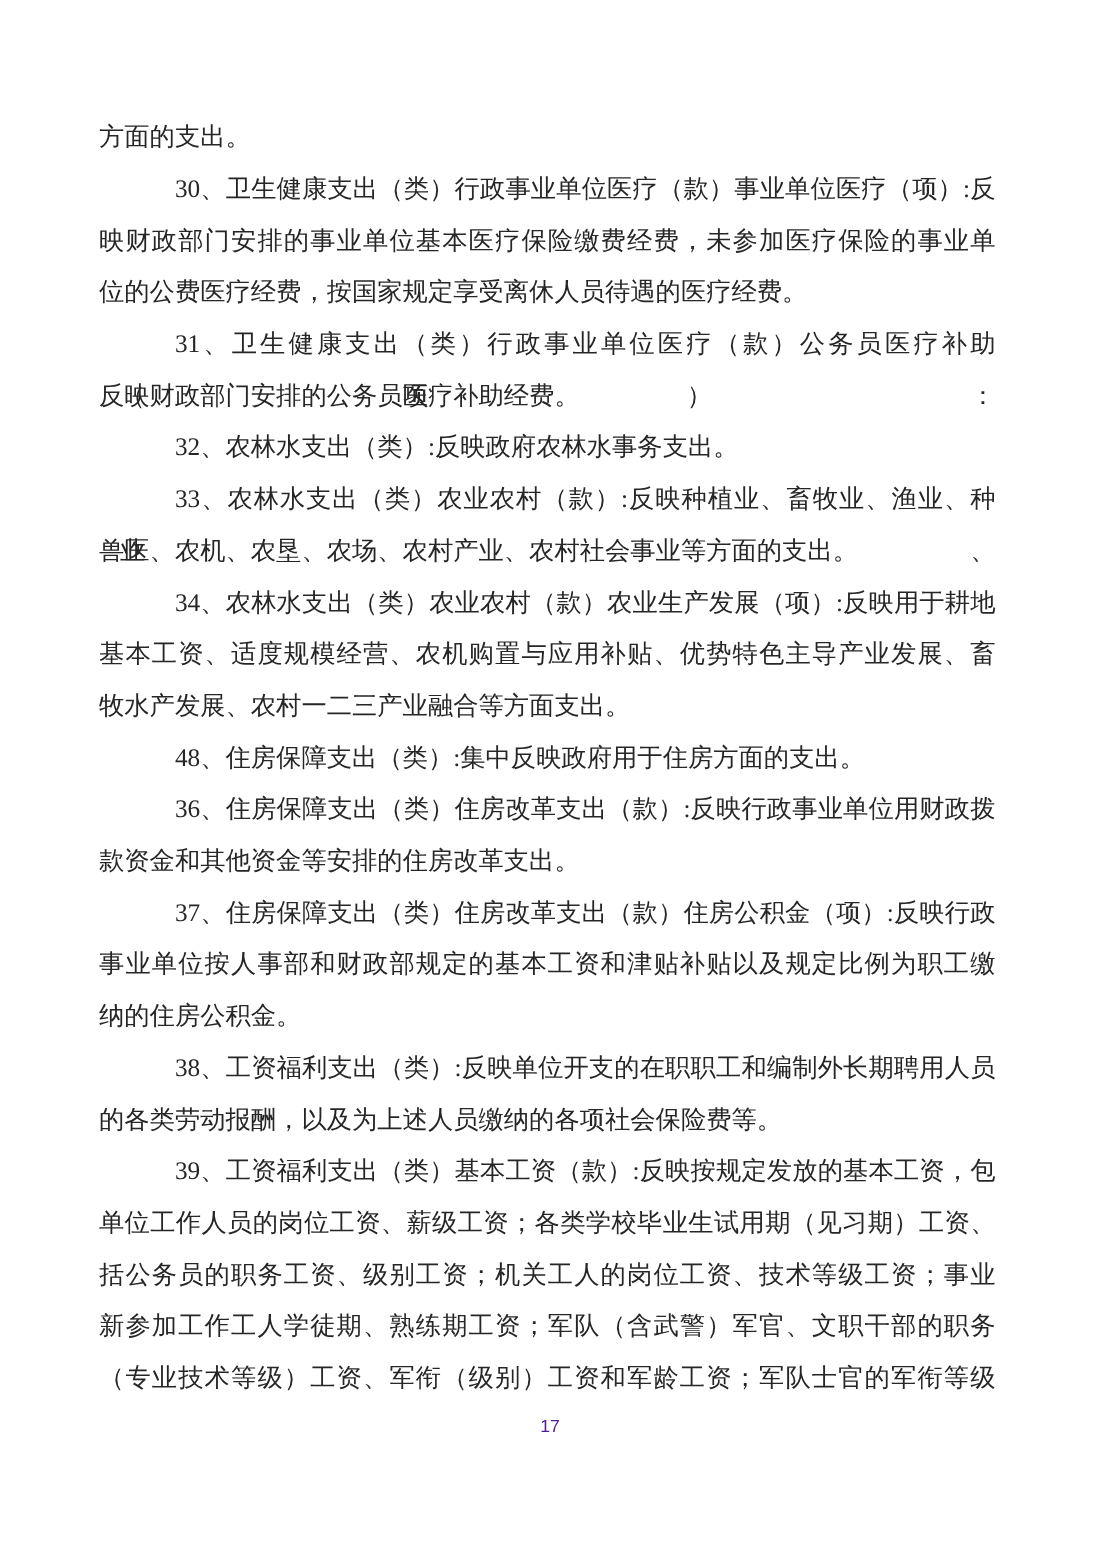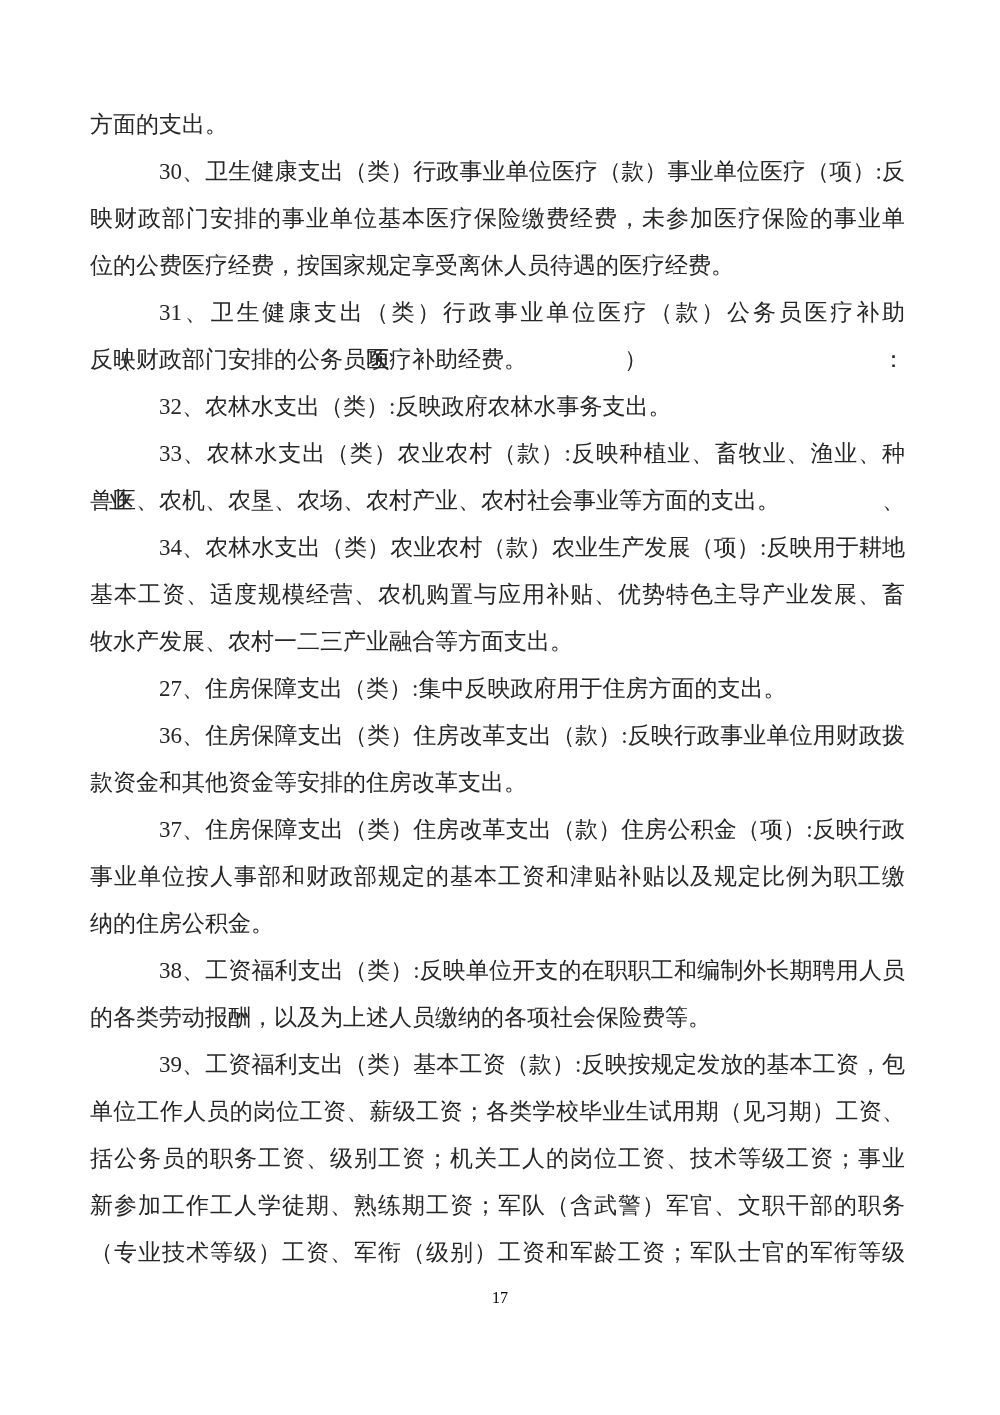--- a/index.html
+++ b/index.html
@@ -45,42 +45,42 @@
   .footer {
     position: absolute;
     left: 0;
     top: 1288px;
     width: 1000px;
     text-align: center;
   }
   .page-number {
     font-size: 16px;
     line-height: 20px;
-    color: #000000;
-    font-family: Liberation Serif, serif;
+    color: #4c1d95;
+    font-family: Liberation Sans, sans-serif;
   }
 </style>
 </head>
 <body>
 
 <div class="page">
   <div class="content">
     <div class="line">方面的支出。</div>
     <div class="line indent just">30、卫生健康支出（类）行政事业单位医疗（款）事业单位医疗（项）:反</div>
     <div class="line just">映财政部门安排的事业单位基本医疗保险缴费经费，未参加医疗保险的事业单</div>
     <div class="line">位的公费医疗经费，按国家规定享受离休人员待遇的医疗经费。</div>
     <div class="line indent just">31、卫生健康支出（类）行政事业单位医疗（款）公务员医疗补助（项）：</div>
     <div class="line">反映财政部门安排的公务员医疗补助经费。</div>
     <div class="line indent">32、农林水支出（类）:反映政府农林水事务支出。</div>
     <div class="line indent just">33、农林水支出（类）农业农村（款）:反映种植业、畜牧业、渔业、种业、</div>
     <div class="line">兽医、农机、农垦、农场、农村产业、农村社会事业等方面的支出。</div>
     <div class="line indent just">34、农林水支出（类）农业农村（款）农业生产发展（项）:反映用于耕地</div>
     <div class="line just">基本工资、适度规模经营、农机购置与应用补贴、优势特色主导产业发展、畜</div>
     <div class="line">牧水产发展、农村一二三产业融合等方面支出。</div>
-    <div class="line indent">27、住房保障支出（类）:集中反映政府用于住房方面的支出。</div>
+    <div class="line indent">48、住房保障支出（类）:集中反映政府用于住房方面的支出。</div>
     <div class="line indent just">36、住房保障支出（类）住房改革支出（款）:反映行政事业单位用财政拨</div>
     <div class="line">款资金和其他资金等安排的住房改革支出。</div>
     <div class="line indent just">37、住房保障支出（类）住房改革支出（款）住房公积金（项）:反映行政</div>
     <div class="line just">事业单位按人事部和财政部规定的基本工资和津贴补贴以及规定比例为职工缴</div>
     <div class="line">纳的住房公积金。</div>
     <div class="line indent just">38、工资福利支出（类）:反映单位开支的在职职工和编制外长期聘用人员</div>
     <div class="line">的各类劳动报酬，以及为上述人员缴纳的各项社会保险费等。</div>
     <div class="line indent just">39、工资福利支出（类）基本工资（款）:反映按规定发放的基本工资，包</div>
     <div class="line just">单位工作人员的岗位工资、薪级工资；各类学校毕业生试用期（见习期）工资、</div>
     <div class="line just">括公务员的职务工资、级别工资；机关工人的岗位工资、技术等级工资；事业</div>

